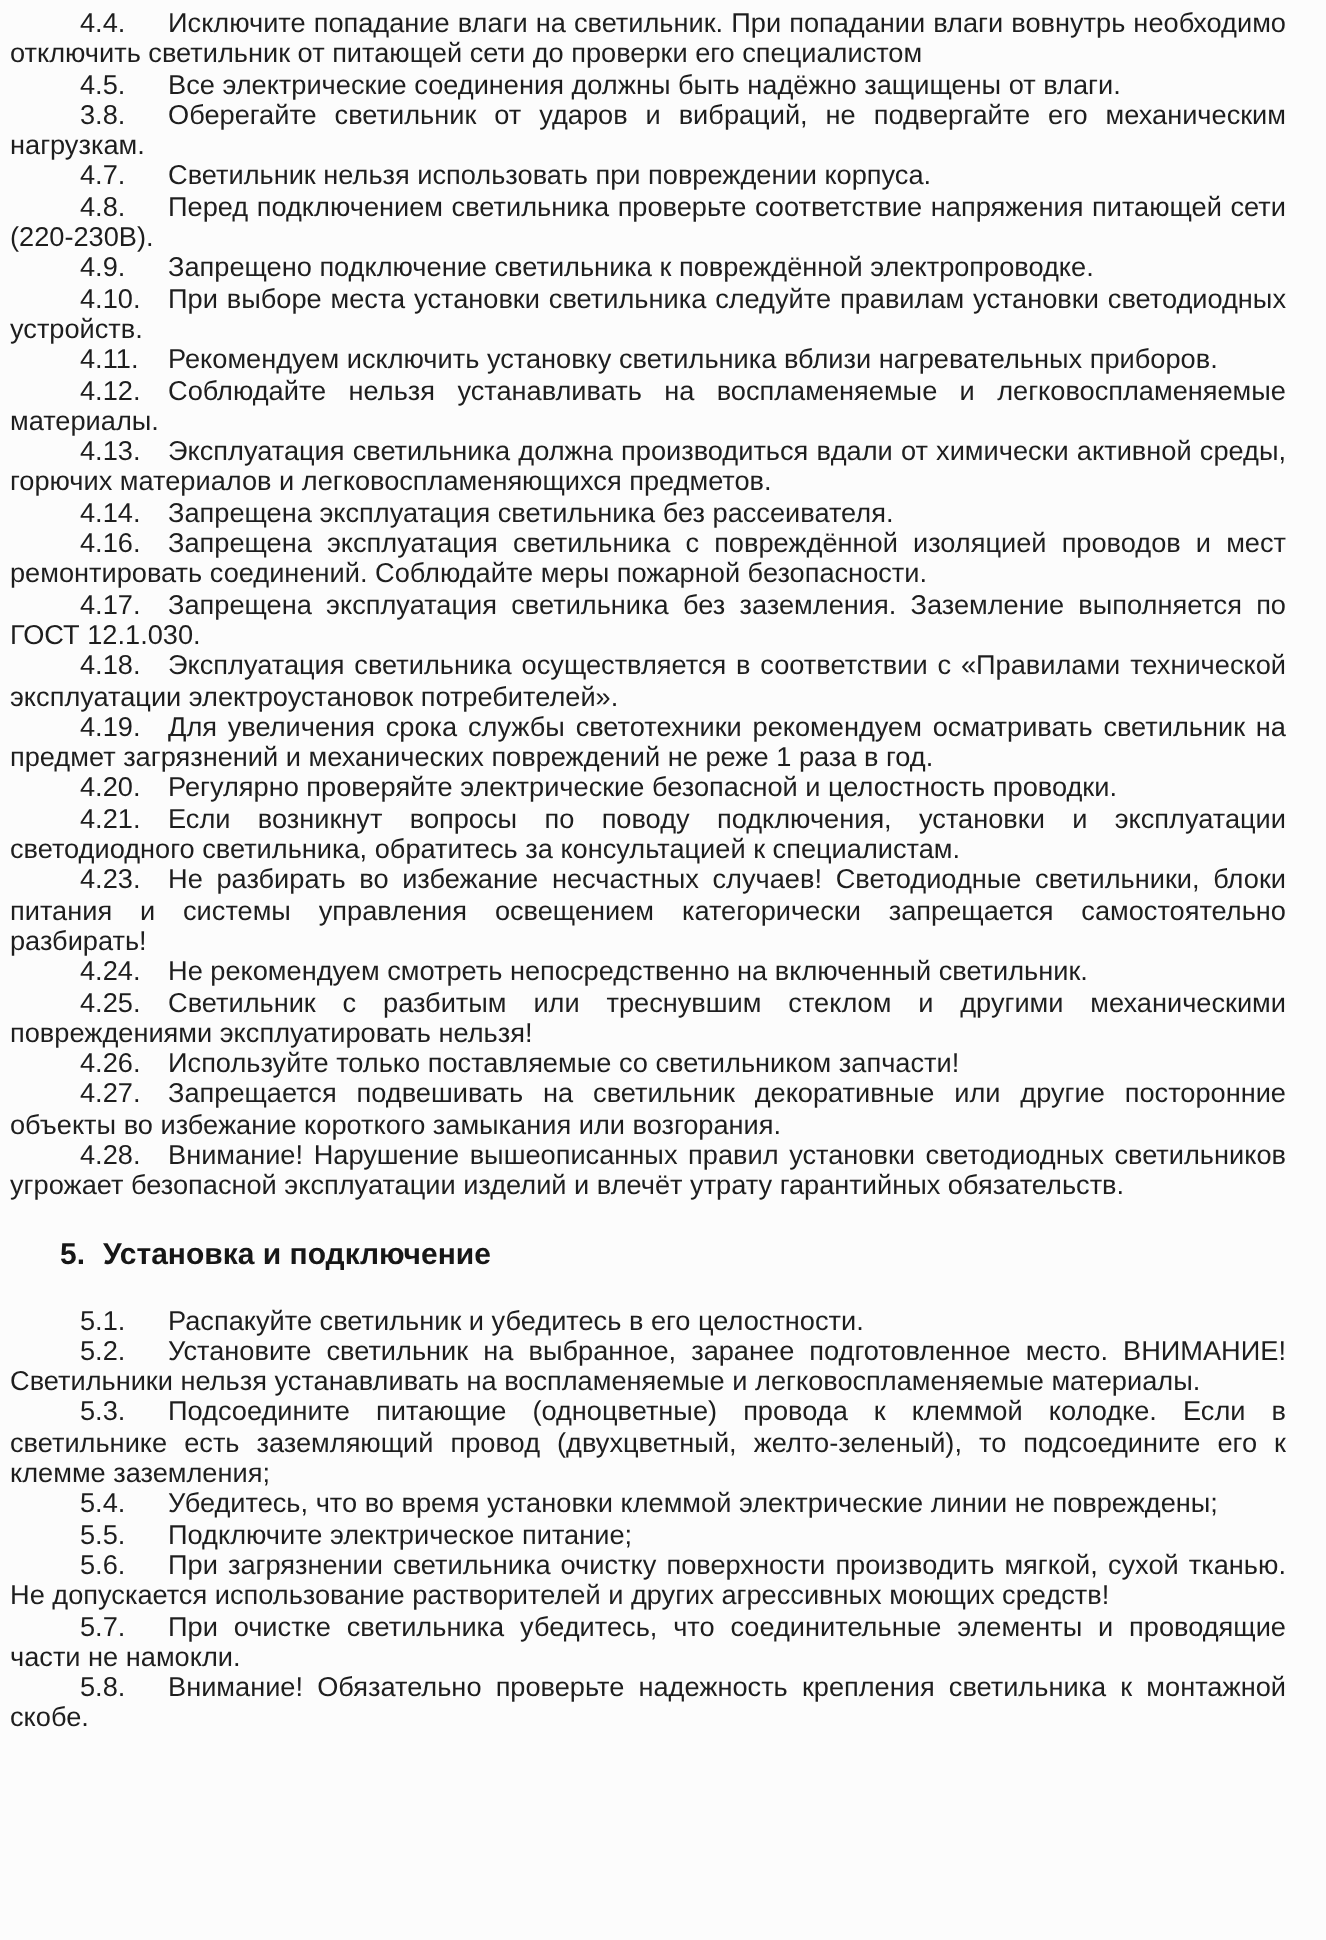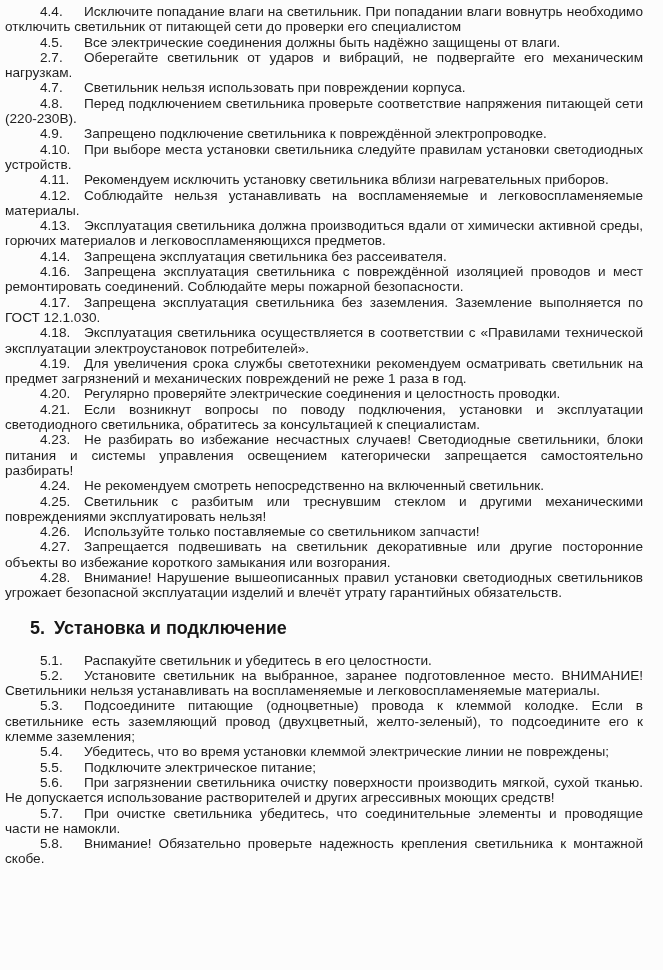--- a/index.html
+++ b/index.html
@@ -25,21 +25,21 @@
     text-align: justify;
     text-indent: 35px;
     hyphens: none;
   }
   .num {
     display: inline-block;
     width: 44px;
     text-indent: 0;
   }
   h2.heading {
-    font-size: 18px;
+    font-size: 15px;
     line-height: 20px;
     font-weight: bold;
     color: #171717;
     margin: 17px 0 15px 25px;
     text-align: left;
     text-indent: 0;
   }
   .h-num {
     display: inline-block;
     margin-right: 9px;
@@ -49,21 +49,21 @@
 <body>
 
 <div class="page">
 
   <div class="list">
 
       <p class="item"><span class="num">4.4.</span><span>Исключите попадание влаги на светильник. При попадании влаги вовнутрь необходимо отключить светильник от питающей сети до проверки его специалистом</span></p>
 
       <p class="item"><span class="num">4.5.</span><span>Все электрические соединения должны быть надёжно защищены от влаги.</span></p>
 
-      <p class="item"><span class="num">2.7.</span><span>Оберегайте светильник от ударов и вибраций, не подвергайте его механическим нагрузкам.</span></p>
+      <p class="item"><span class="num">3.8.</span><span>Оберегайте светильник от ударов и вибраций, не подвергайте его механическим нагрузкам.</span></p>
 
       <p class="item"><span class="num">4.7.</span><span>Светильник нельзя использовать при повреждении корпуса.</span></p>
 
       <p class="item"><span class="num">4.8.</span><span>Перед подключением светильника проверьте соответствие напряжения питающей сети (220-230В).</span></p>
 
       <p class="item"><span class="num">4.9.</span><span>Запрещено подключение светильника к повреждённой электропроводке.</span></p>
 
       <p class="item"><span class="num">4.10.</span><span>При выборе места установки светильника следуйте правилам установки светодиодных устройств.</span></p>
 
       <p class="item"><span class="num">4.11.</span><span>Рекомендуем исключить установку светильника вблизи нагревательных приборов.</span></p>
@@ -76,21 +76,21 @@
 
 
       <p class="item"><span class="num">4.16.</span><span>Запрещена эксплуатация светильника с повреждённой изоляцией проводов и мест ремонтировать соединений. Соблюдайте меры пожарной безопасности.</span></p>
 
       <p class="item"><span class="num">4.17.</span><span>Запрещена эксплуатация светильника без заземления. Заземление выполняется по ГОСТ 12.1.030.</span></p>
 
       <p class="item"><span class="num">4.18.</span><span>Эксплуатация светильника осуществляется в соответствии с «Правилами технической эксплуатации электроустановок потребителей».</span></p>
 
       <p class="item"><span class="num">4.19.</span><span>Для увеличения срока службы светотехники рекомендуем осматривать светильник на предмет загрязнений и механических повреждений не реже 1 раза в год.</span></p>
 
-      <p class="item"><span class="num">4.20.</span><span>Регулярно проверяйте электрические соединения и целостность проводки.</span></p>
+      <p class="item"><span class="num">4.20.</span><span>Регулярно проверяйте электрические безопасной и целостность проводки.</span></p>
 
       <p class="item"><span class="num">4.21.</span><span>Если возникнут вопросы по поводу подключения, установки и эксплуатации светодиодного светильника, обратитесь за консультацией к специалистам.</span></p>
 
 
       <p class="item"><span class="num">4.23.</span><span>Не разбирать во избежание несчастных случаев! Светодиодные светильники, блоки питания и системы управления освещением категорически запрещается самостоятельно разбирать!</span></p>
 
       <p class="item"><span class="num">4.24.</span><span>Не рекомендуем смотреть непосредственно на включенный светильник.</span></p>
 
       <p class="item"><span class="num">4.25.</span><span>Светильник с разбитым или треснувшим стеклом и другими механическими повреждениями эксплуатировать нельзя!</span></p>
 

